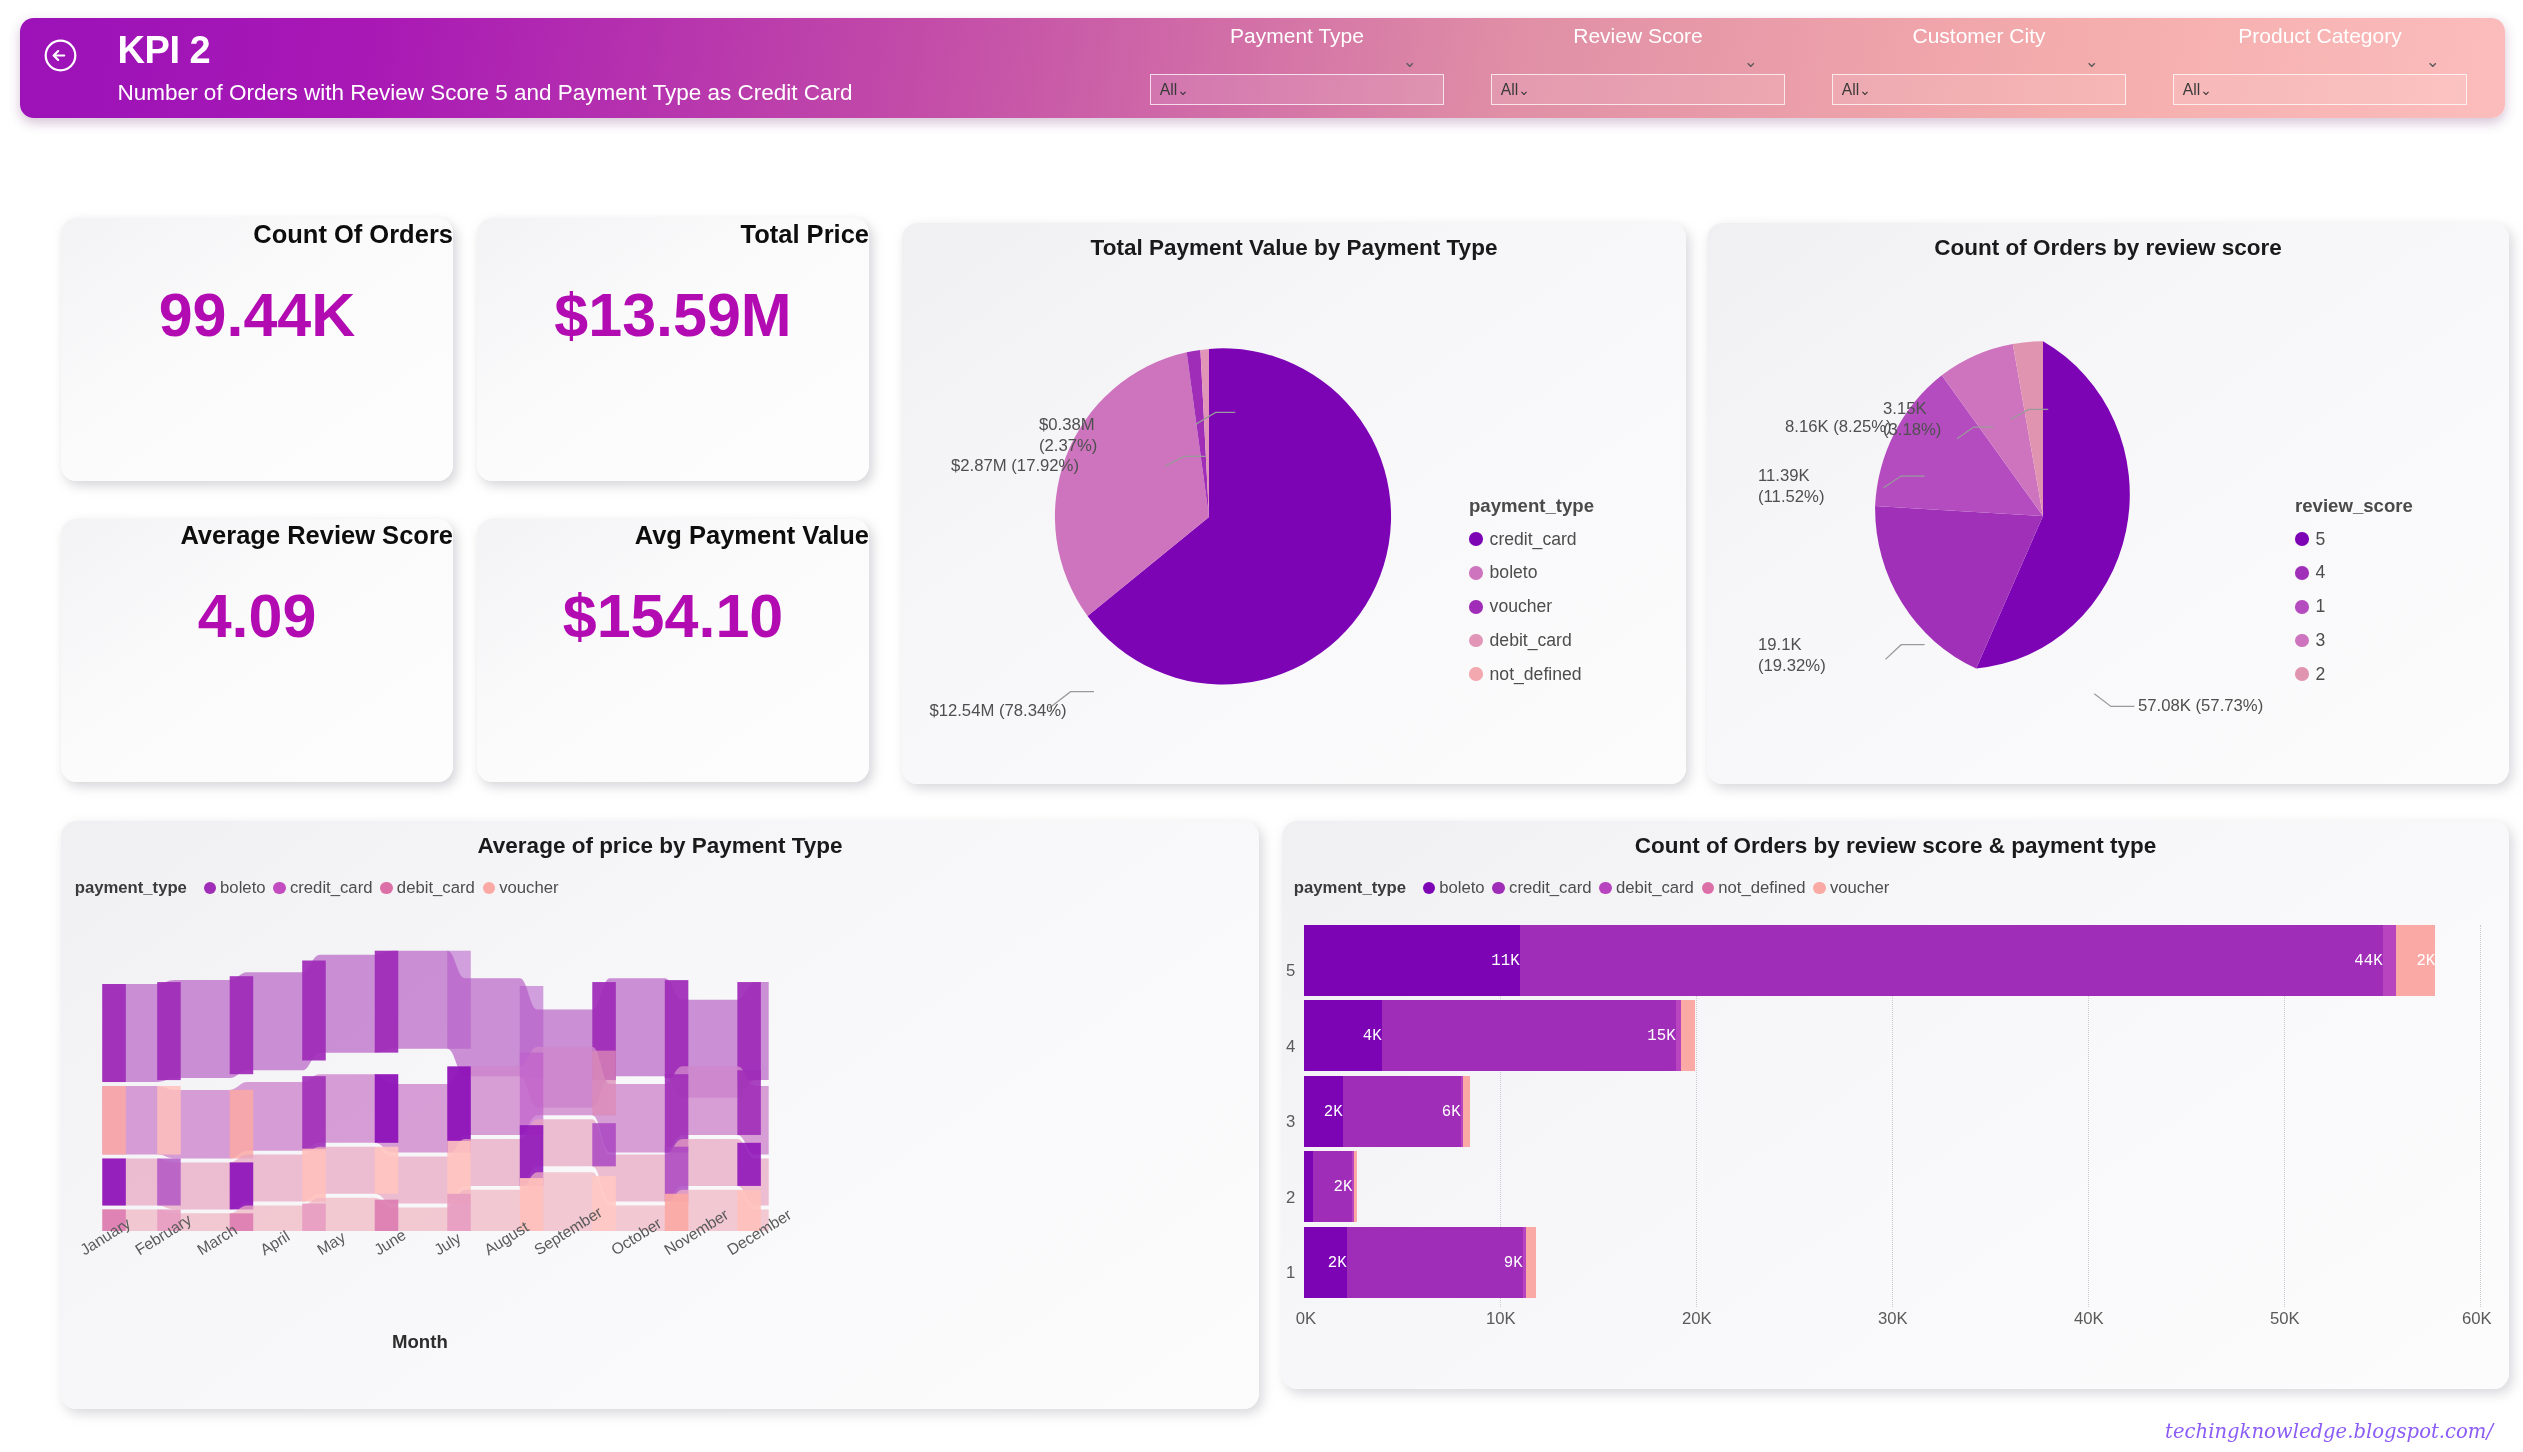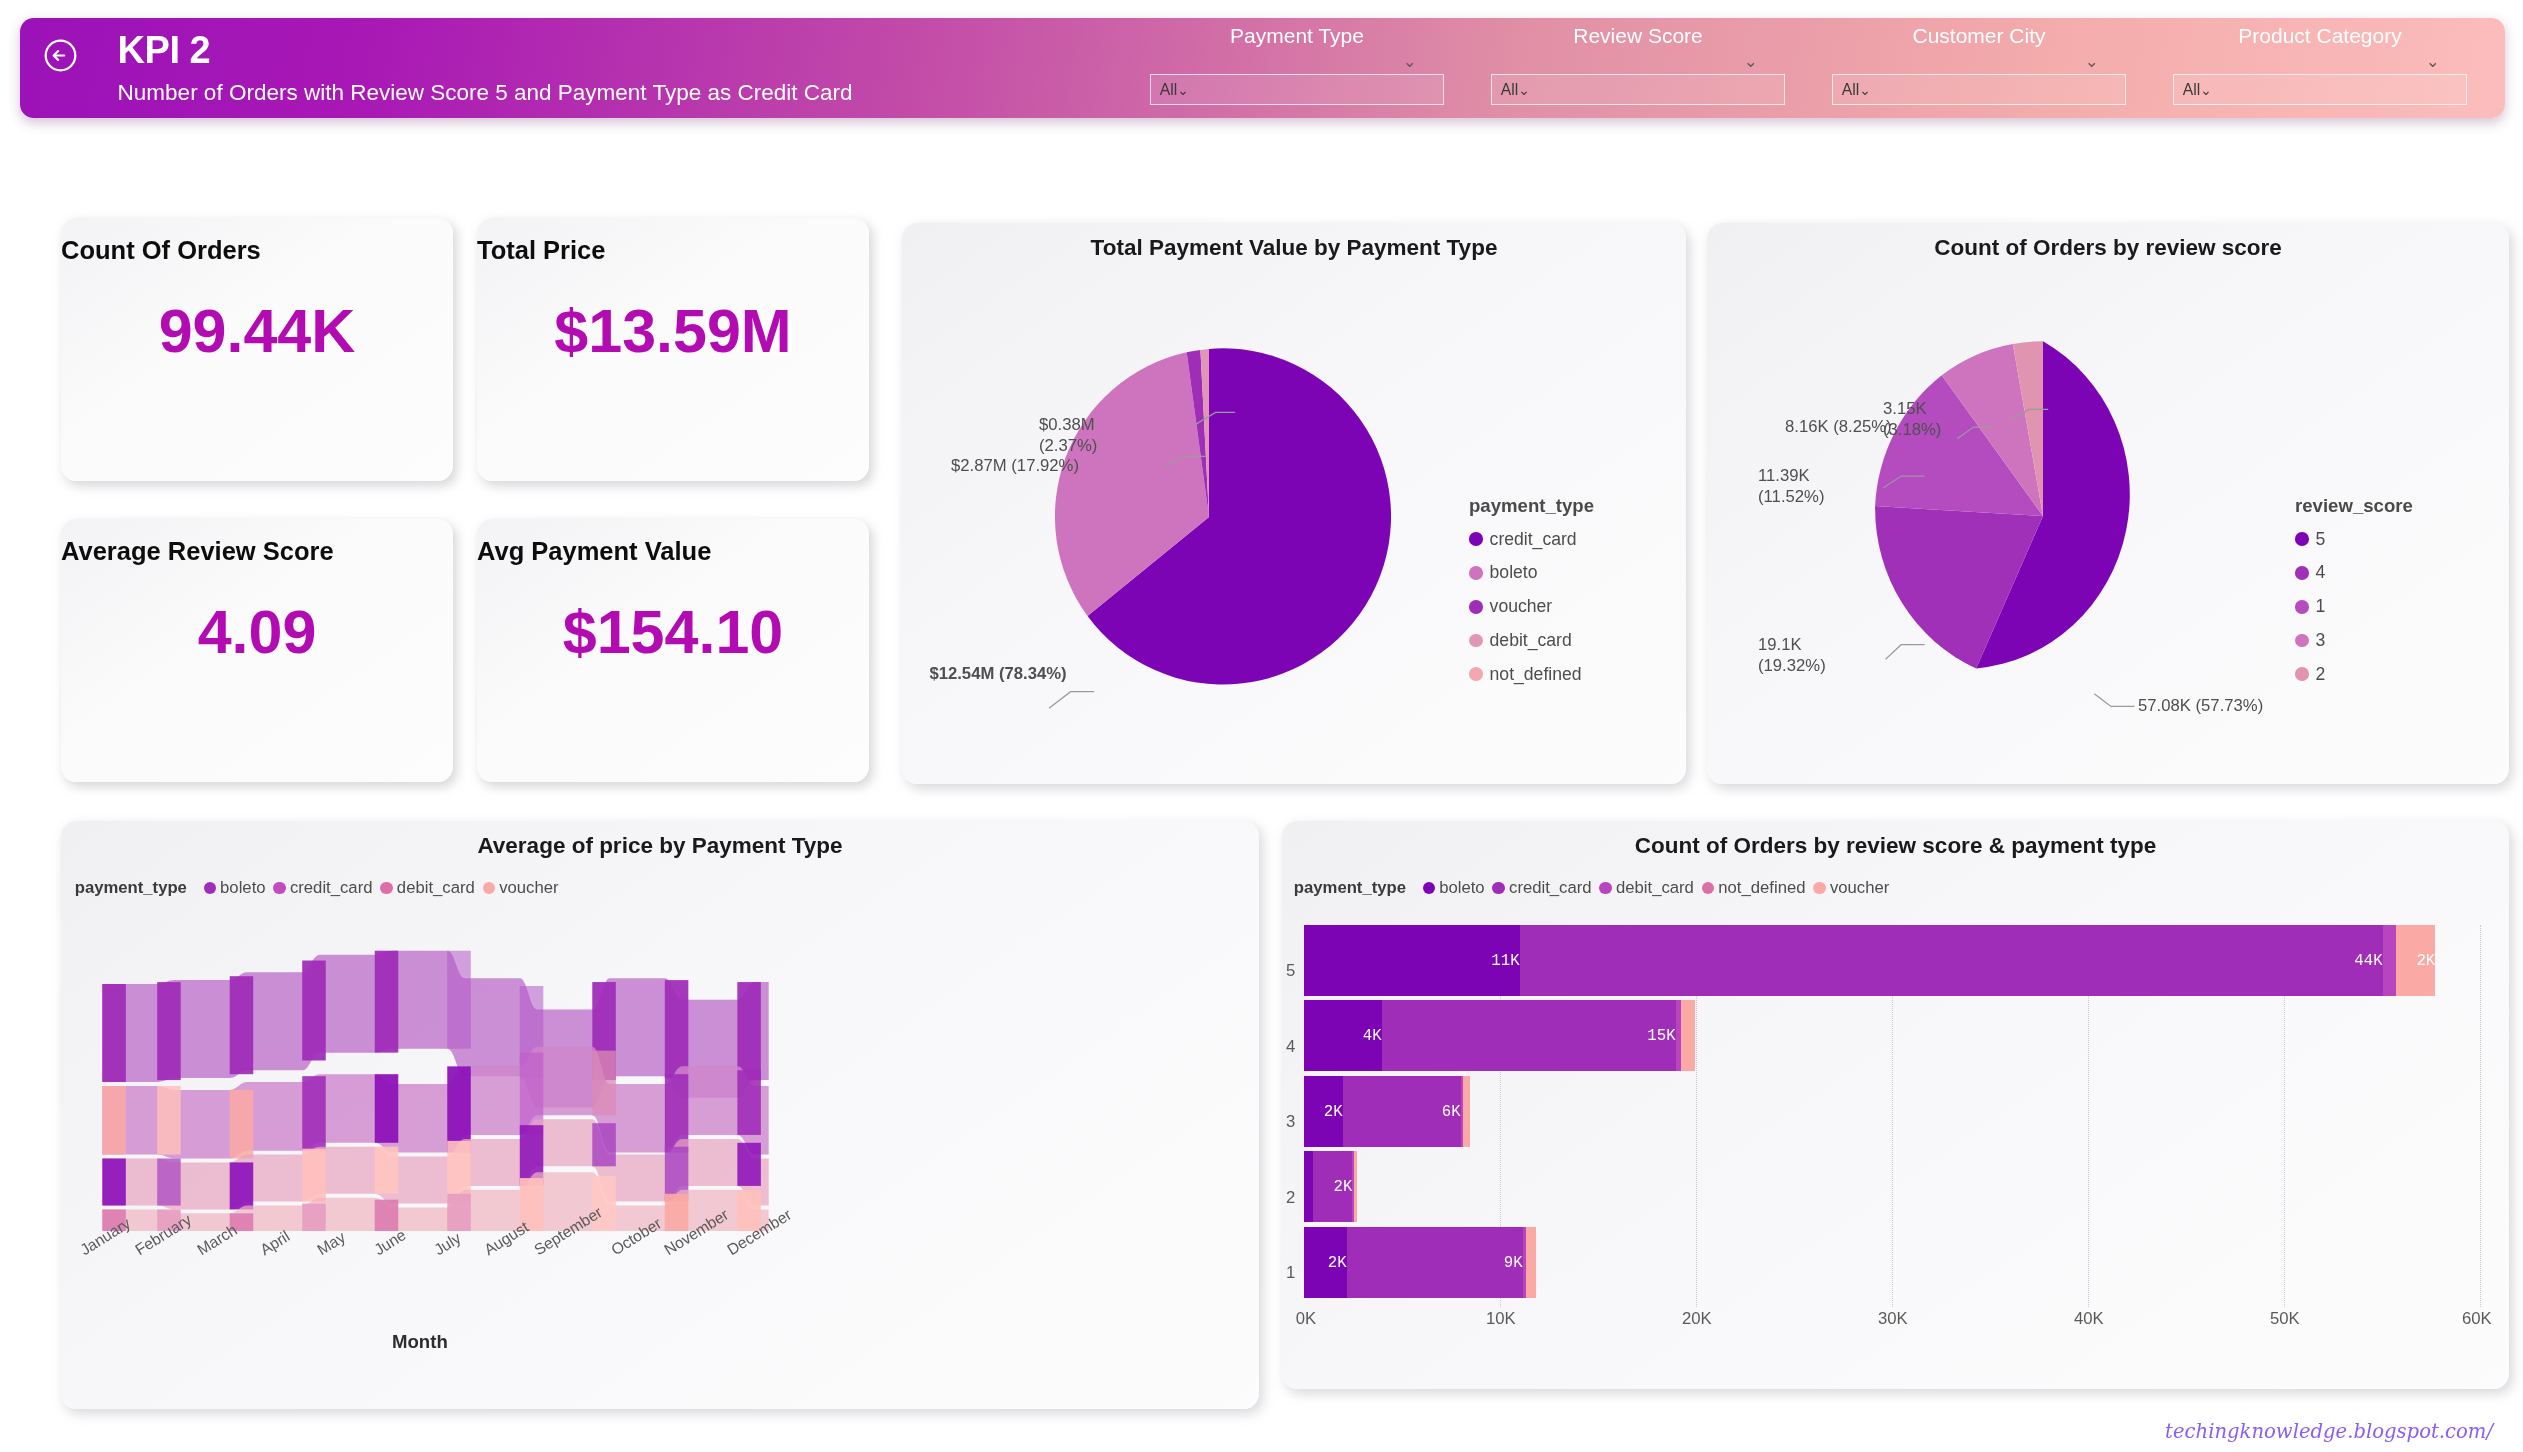--- a/index.html
+++ b/index.html
@@ -56,22 +56,22 @@
   .filter-box .chev { font-size: 13.7px; color: #333; }
 
   
   .card {
     position: absolute;
     background: linear-gradient(145deg, #f3f3f5 0%, #fbfbfc 45%, #fdfdfe 100%);
     border-radius: 15.7px;
     box-shadow: 3.9px 4.9px 10.8px rgba(150,150,160,0.38), -1px -1px 3.9px rgba(255,255,255,0.9);
   }
   .card-title {
-    text-align: left; font-size: 25.5px; font-weight: bold;
-    color: #0d0d0d; margin-top: 18px;
+    text-align: right; font-size: 25.5px; font-weight: bold;
+    color: #0d0d0d; margin-top: 2px;
   }
   .card-value {
     text-align: center; font-weight: bold; color: #B20BB2;
     margin-top: 31px;
   }
 
   
   .panel {
     position: absolute;
     background: linear-gradient(145deg, #f0f0f3 0%, #f7f7f9 40%, #fcfcfd 100%);
@@ -213,21 +213,21 @@
   <svg style="position:absolute; left:0; top:0;" width="784" height="561" viewBox="0 0 800 572">
     <polyline points="268,248 288,238 310,238" fill="none" stroke="#9a9a9a" stroke-width="1.3"></polyline>
     <polyline points="300,205 320,193 340,193" fill="none" stroke="#9a9a9a" stroke-width="1.3"></polyline>
     <polyline points="150,495 172,478 196,478" fill="none" stroke="#9a9a9a" stroke-width="1.3"></polyline>
   </svg>
 
   <div class="callout two" style="left:137px; top:192px;">
     $0.38M<br>(2.37%)
   </div>
   <div class="callout" style="left:49px; top:233px;">$2.87M (17.92%)</div>
-  <div class="callout" style="left:27.4px; top:441px;font-weight:bold;">$12.54M (78.34%)</div>
+  <div class="callout" style="left:27.4px; top:478px;">$12.54M (78.34%)</div>
 
   <div class="pie-legend" style="left:567px; top:272px;">
     <div class="pl-head">payment_type</div>
     <div class="pl-row">
       <span class="pl-dot" style="background:#7D04B5;"></span>
       <span class="pl-txt">credit_card</span>
     </div>
     <div class="pl-row">
       <span class="pl-dot" style="background:#CE74BE;"></span>
       <span class="pl-txt">boleto</span>

